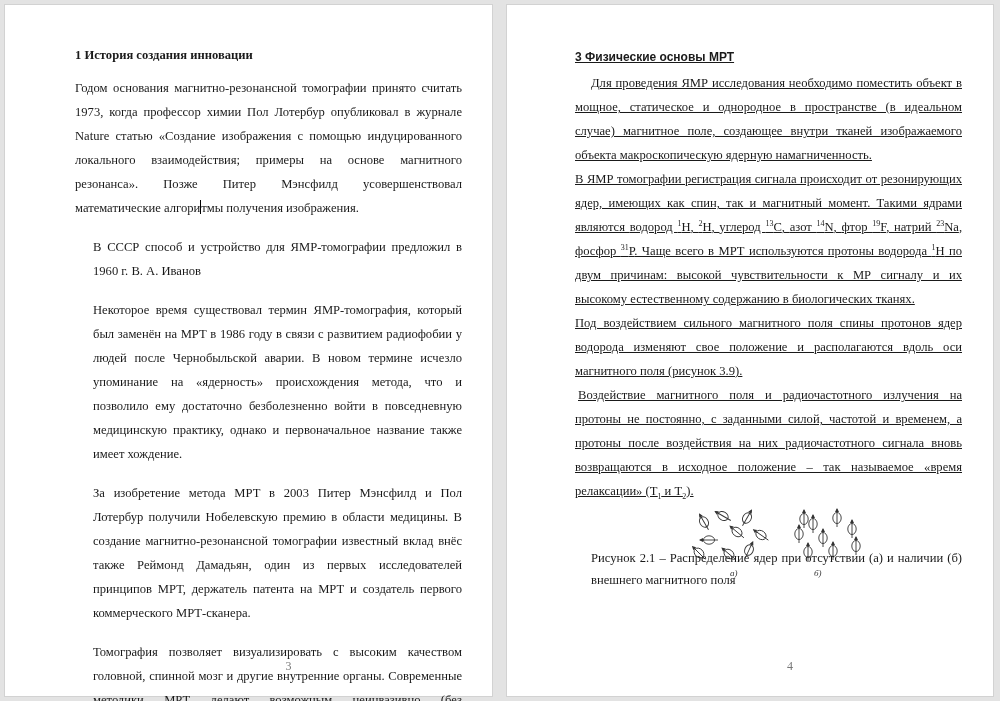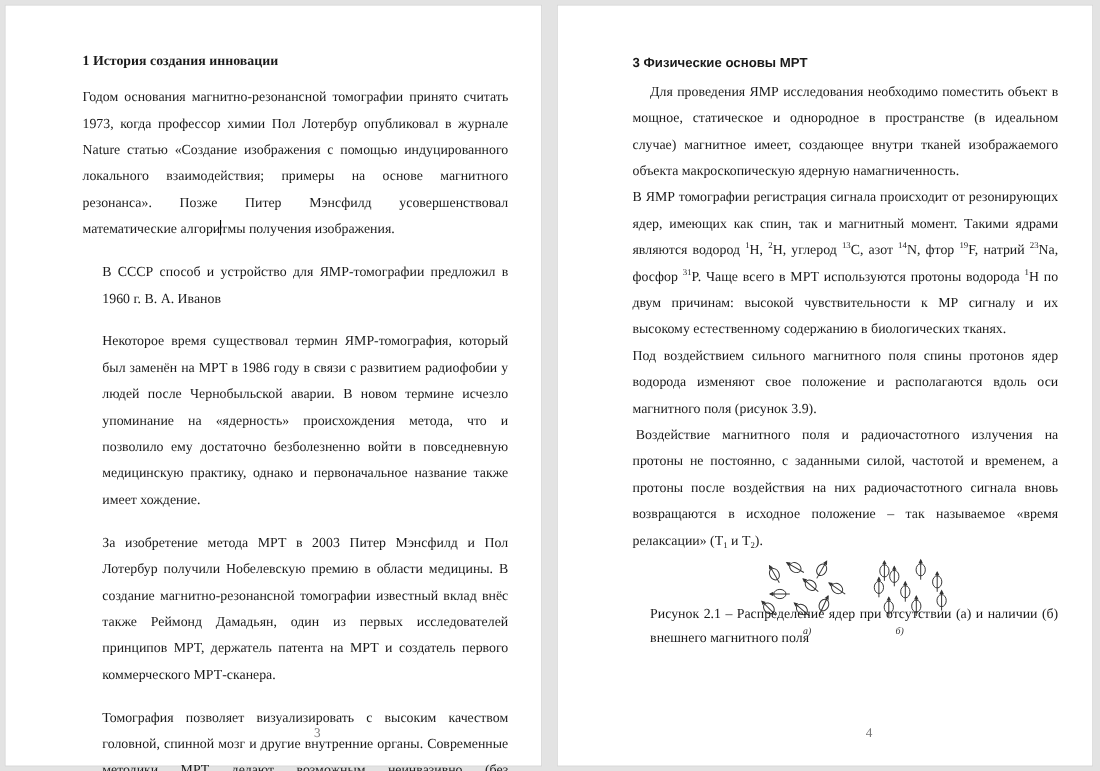--- a/index.html
+++ b/index.html
@@ -37,23 +37,23 @@
     <p style="margin-top:11px;"><span>Годом основания магнитно-резонансной томографии принято считать 1973, когда профессор химии Пол Лотербур опубликовал в журнале Nature статью «Создание изображения с помощью индуцированного локального взаимодействия; примеры на основе магнитного резонанса». Позже Питер Мэнсфилд усовершенствовал математические алгори</span><span class="cursor"></span><span>тмы получения изображения.</span></p>
     <p class="gap">В СССР способ и устройство для ЯМР-томографии предложил в 1960 г. В. А. Иванов</p>
     <p class="gap">Некоторое время существовал термин ЯМР-томография, который был заменён на МРТ в 1986 году в связи с развитием радиофобии у людей после Чернобыльской аварии. В новом термине исчезло упоминание на «ядерность» происхождения метода, что и позволило ему достаточно безболезненно войти в повседневную медицинскую практику, однако и первоначальное название также имеет хождение.</p>
     <p class="gap">За изобретение метода МРТ в 2003 Питер Мэнсфилд и Пол Лотербур получили Нобелевскую премию в области медицины. В создание магнитно-резонансной томографии известный вклад внёс также Реймонд Дамадьян, один из первых исследователей принципов МРТ, держатель патента на МРТ и создатель первого коммерческого МРТ-сканера.</p>
     <p class="gap">Томография позволяет визуализировать с высоким качеством головной, спинной мозг и другие внутренние органы. Современные методики МРТ делают возможным неинвазивно (без вмешательства) исследовать функцию органов — измерять скорость кровотока, тока спинномозговой жидкости, определять уровень диффузии в тканях, видеть активацию коры головного мозга при функционировании органов, за которые отвечает данный участок коры (функциональная МРТ).</p>
   </div>
   <div class="pnum">3</div>
 </div>
 
 <div class="page" id="page-right">
-  <div class="col" style="top:42px;">
+  <div class="col" style="top:42px;text-decoration:underline;">
     <h1 class="heading sans">3 Физические основы МРТ</h1>
-    <p class="indent" style="margin-top:4px;">Для проведения ЯМР исследования необходимо поместить объект в мощное, статическое и однородное в пространстве (в идеальном случае) магнитное имеет, создающее внутри тканей изображаемого объекта макроскопическую ядерную намагниченность.</p>
+    <p class="indent" style="margin-top:4px;">Для проведения ЯМР исследования необходимо поместить объект в мощное, статическое и однородное в пространстве (в идеальном случае) магнитное поле, создающее внутри тканей изображаемого объекта макроскопическую ядерную намагниченность.</p>
     <p id="nuclei-para"><span>В ЯМР томографии регистрация сигнала происходит от резонирующих ядер, имеющих как спин, так и магнитный момент. Такими ядрами являются </span><span>водород </span><sup>1</sup><span>H</span><span>, </span><sup>2</sup><span>H</span><span>, </span><span>углерод </span><sup>13</sup><span>C</span><span>, </span><span>азот </span><sup>14</sup><span>N</span><span>, </span><span>фтор </span><sup>19</sup><span>F</span><span>, </span><span>натрий </span><sup>23</sup><span>Na</span><span>, </span><span>фосфор </span><sup>31</sup><span>P</span><span>. Чаще всего в МРТ используются протоны водорода </span><sup>1</sup><span>H</span><span> по двум причинам: высокой чувствительности к МР сигналу и их высокому естественному содержанию в биологических тканях.</span></p>
     <p>Под воздействием сильного магнитного поля спины протонов ядер водорода изменяют свое положение и располагаются вдоль оси магнитного поля (рисунок 3.9).</p>
     <p class="indent-small"><span>Воздействие магнитного поля и радиочастотного излучения на протоны не постоянно, с заданными силой, частотой и временем, а протоны после воздействия на них радиочастотного сигнала вновь возвращаются в исходное положение – так называемое «время релаксации» (T</span><sub>1</sub><span> и T</span><sub>2</sub><span>).</span></p>
   </div>
 
   <svg class="figure" viewBox="0 0 180 80">
     <g id="fig-a">
         <g transform="translate(17,20) rotate(-30)">
           <ellipse cx="0" cy="0" rx="4.2" ry="5.5" fill="none" stroke="#333" stroke-width="0.9"></ellipse>
           <line x1="0" y1="-9" x2="0" y2="9" stroke="#333" stroke-width="0.9"></line>

